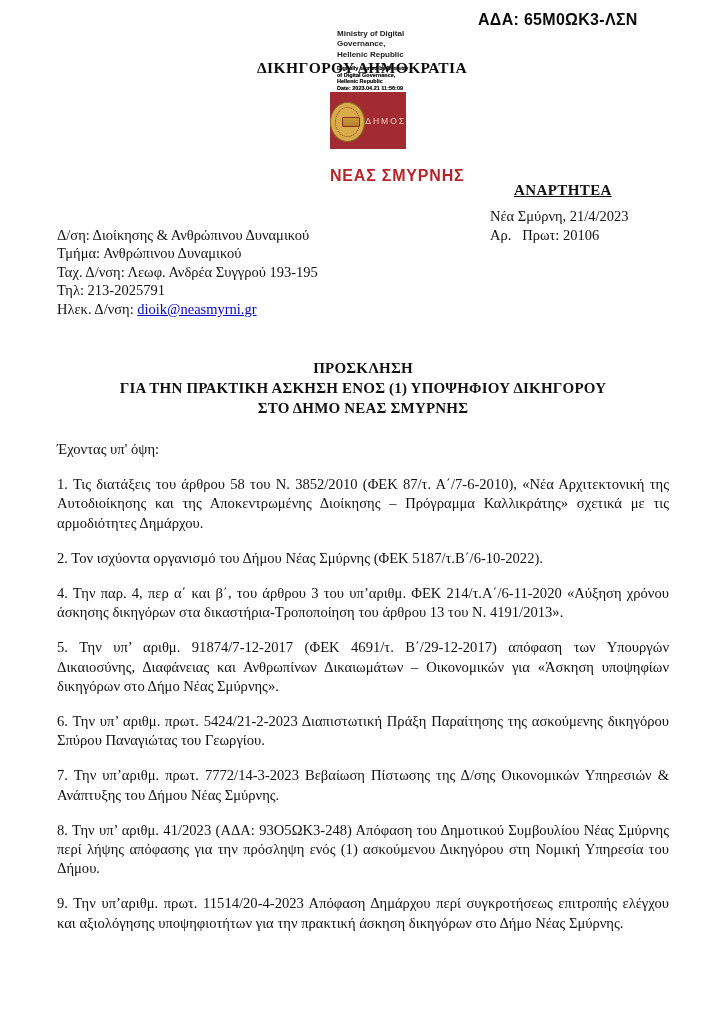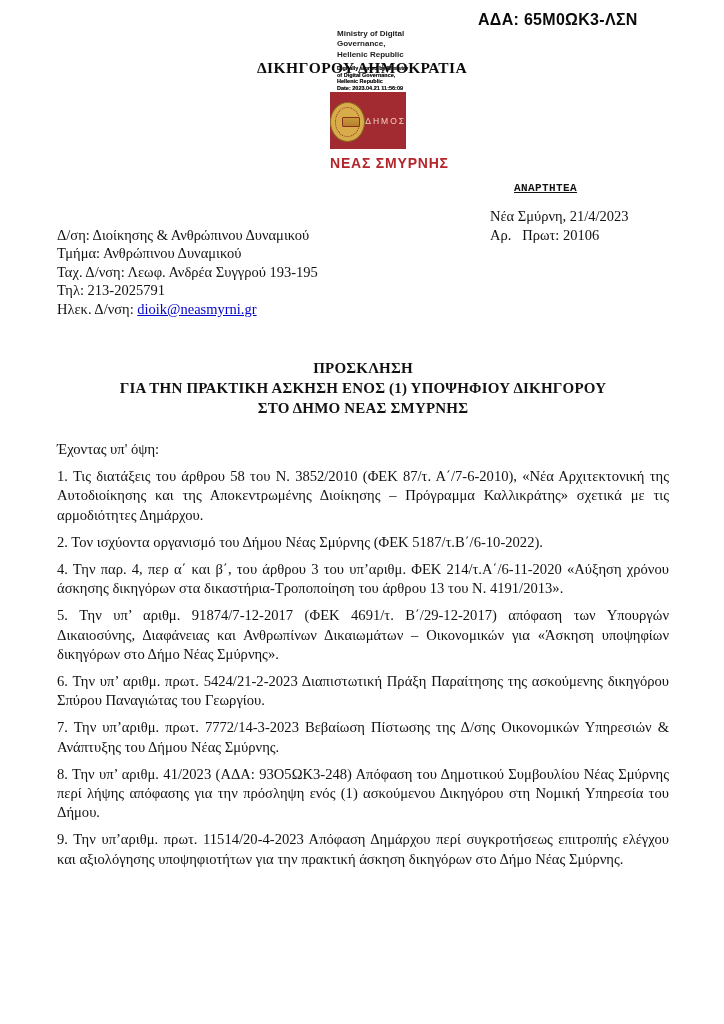--- a/index.html
+++ b/index.html
@@ -99,36 +99,35 @@
     background: linear-gradient(#c89a3a, #b3812c);
   }
   .logo-dimos {
     margin-top: 1px;
     font-family: "Liberation Sans", sans-serif;
     font-size: 8.5px;
     letter-spacing: 2px;
     color: #f0cfc0;
   }
   .logo-city {
-    margin-top: 6px;
-    font-family: "Liberation Sans", sans-serif;
-    font-size: 14px;
+    margin-top: 18px;
+    font-family: "Liberation Sans", sans-serif;
+    font-size: 16px;
     font-weight: bold;
     letter-spacing: 0.8px;
     color: #b5262c;
     white-space: nowrap;
   }
   .anartitea {
     position: absolute;
     left: 514px; top: 182px;
-    font-size: 11px;
+    font-size: 15px;
     font-weight: bold;
     text-decoration: underline;
     letter-spacing: 0.4px;
-    font-family: Liberation Mono, monospace;
   }
   .place-date {
     position: absolute;
     left: 490px; top: 208px;
     font-size: 14.5px;
   }
   .protocol {
     position: absolute;
     left: 490px; top: 227px;
     font-size: 14.5px;
@@ -157,21 +156,21 @@
   }
   .body-block {
     position: absolute;
     left: 57px; top: 440px;
     width: 612px;
     font-size: 14.6px;
     line-height: 19.2px;
   }
   .body-intro { margin: 0 0 3px 0; }
   .body-block p {
-    margin: 8px 0 3px 0;
+    margin: 16px 0 3px 0;
     text-align: justify;
   }
 </style>
 </head>
 <body>
 
 <div class="page">
 
   <div class="ada">ΑΔΑ: 65Μ0ΩΚ3-ΛΣΝ</div>
 

